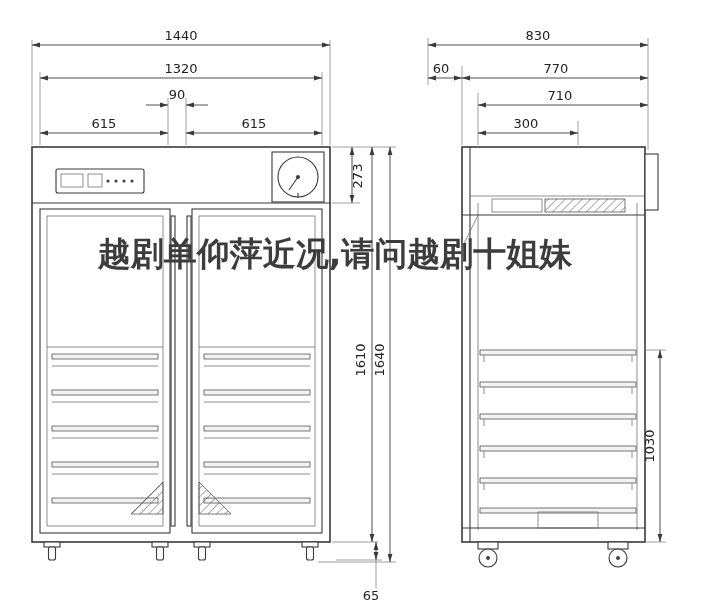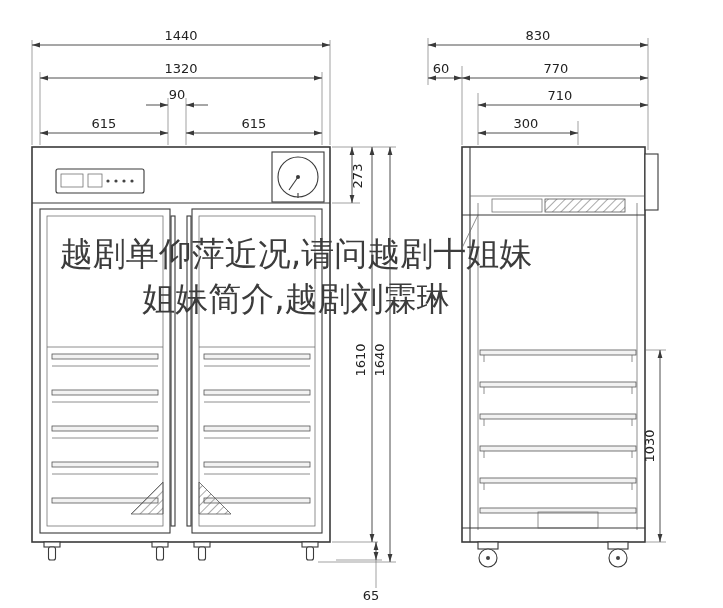--- a/index.html
+++ b/index.html
@@ -24,22 +24,22 @@
   text.dimtext {
     font-family:"DejaVu Sans", sans-serif;
     font-size:13px; fill:#222222; text-anchor:middle;
   }
 
   
   .watermark {
     position:absolute; left:0; top:231px; width:592px;
     text-align:center; z-index:5;
     font-family:"DejaVu Sans", sans-serif;
-    font-weight:normal; font-size:33px; line-height:45px;
-    color:#3c3c3c; pointer-events:none;
+    font-weight:bold; font-size:33px; line-height:45px;
+    color:#3c3c3c; pointer-events:none;padding-left:39px;
   }
   .wm-line { white-space:nowrap; }
 </style>
 </head>
 <body>
 
 <div id="canvas">
 
   <svg id="drawing" width="723" height="608" viewBox="0 0 723 608">
     <defs>
@@ -244,16 +244,15 @@
         <text class="dimtext" x="526" y="128">300</text>
 
         <line class="dim" x1="660" y1="350" x2="660" y2="542" marker-start="url(#arr)" marker-end="url(#arr)"></line>
         <text class="dimtext" transform="translate(654,446) rotate(-90)">1030</text>
       </g>
     </g>
   </svg>
 
   <div class="watermark">
     <div class="wm-line">越剧单仰萍近况,请问越剧十姐妹</div>
-    <div class="wm-line">姐妹简介,越剧刘霖琳</div>
   </div>
 
 </div>
 
 </body></html>

